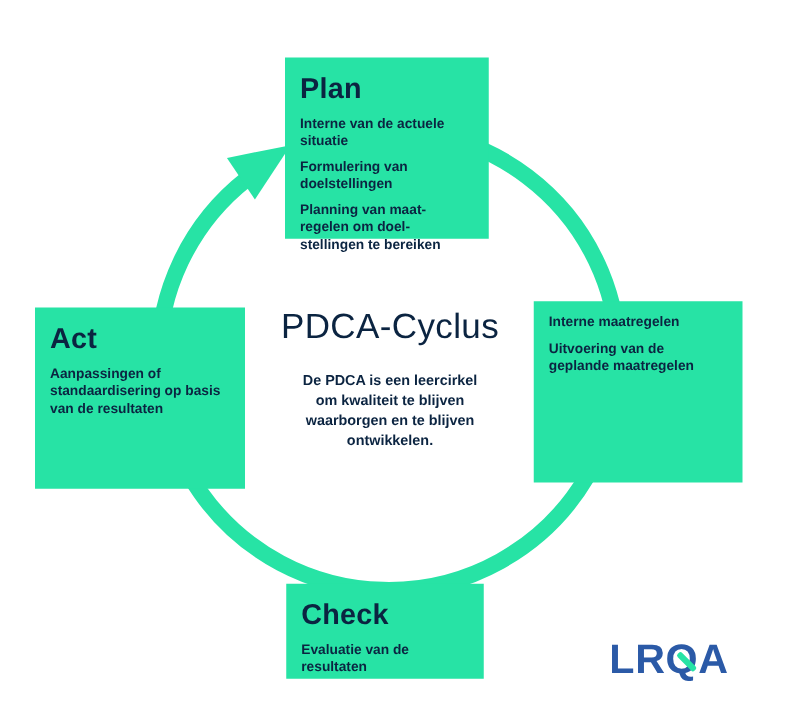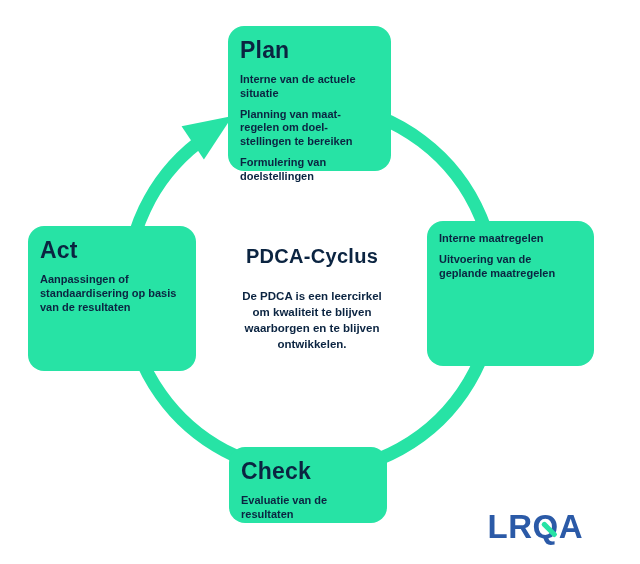--- a/index.html
+++ b/index.html
@@ -13,24 +13,25 @@
     width:640px;height:564px;
     background:var(--background);
     font-family:"Liberation Sans", sans-serif;
     position:relative;overflow:hidden;
   }
   .stage{position:absolute;left:0;top:0;width:640px;height:564px;}
   .ring-svg{position:absolute;left:0;top:0;z-index:1;}
   .box{
     position:absolute;z-index:2;
     background:var(--green);
-    border-radius:16px;
+    border-radius:0;
     padding:11px 12px;
     box-sizing:border-box;
     color:var(--navy);
+    margin-top:20px;
   }
   .box h2{
     margin:0 0 9px 0;
     font-size:23px;
     font-weight:700;
     letter-spacing:.2px;
   }
   .box p{
     margin:0 0 7px 0;
     font-size:11px;
@@ -43,22 +44,22 @@
   #do-box   {left:427px;top:221px;width:167px;height:145px;}
   #check-box{left:229px;top:447px;width:158px;height:76px;}
   #act-box  {left:28px; top:226px;width:168px;height:145px;}
 
   .center-block{
     position:absolute;left:206px;top:245px;width:212px;
     z-index:2;text-align:center;color:var(--navy);
   }
   .center-block h1{
     margin:0 0 20px 0;
-    font-size:20px;
-    font-weight:700;
+    font-size:28px;
+    font-weight:400;
     letter-spacing:.3px;
   }
   .center-block p{
     margin:0 auto;
     font-size:11.5px;
     font-weight:700;
     line-height:1.4;
     white-space:pre-line;
   }
 
@@ -86,25 +87,25 @@
 
   <svg class="ring-svg" width="640" height="564" viewBox="0 0 640 564">
     <path d="M 248.1 115.1 A 184 184 0 1 1 197.7 143.0" fill="none" style="stroke:var(--green)" stroke-width="13"></path>
     <polygon points="32,0 -16,-20 -16,20" transform="translate(206,134) rotate(-34)" style="fill:var(--green)"></polygon>
   </svg>
 
   <div class="box" id="plan-box">
     <h2>Plan</h2>
     <p>Interne van de actuele
 situatie</p>
+    <p>Formulering van
+doelstellingen</p>
     <p>Planning van maat-
 regelen om doel-
 stellingen te bereiken</p>
-    <p>Formulering van
-doelstellingen</p>
   </div>
 
   <div class="box" id="do-box">
     <p>Interne maatregelen</p>
     <p>Uitvoering van de
 geplande maatregelen</p>
   </div>
 
   <div class="box" id="check-box">
     <h2>Check</h2>

